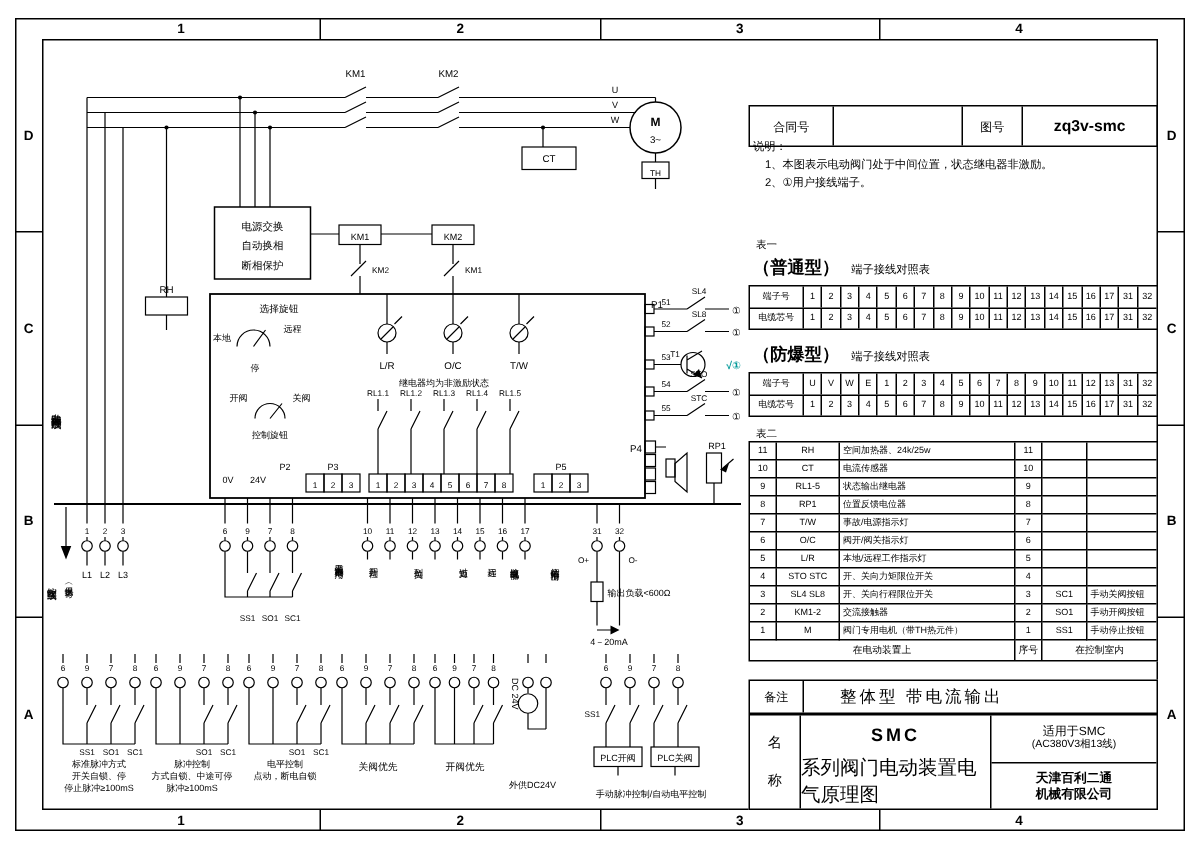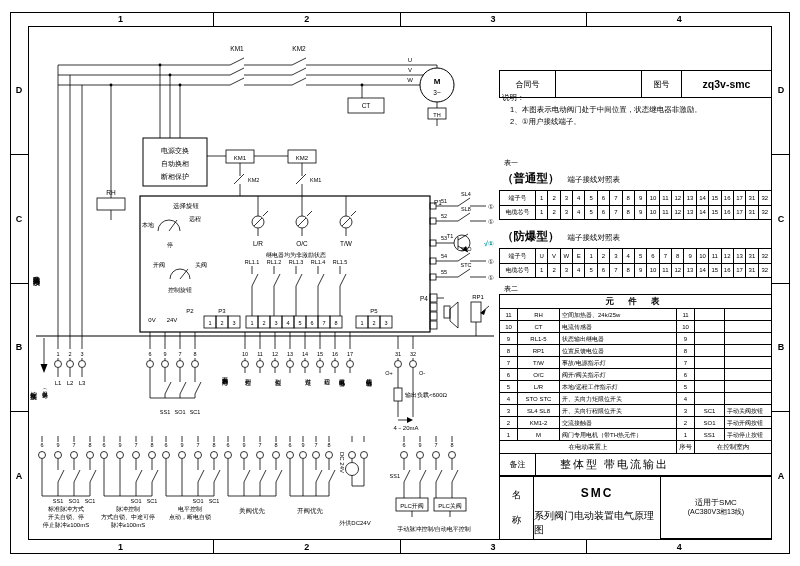--- a/index.html
+++ b/index.html
@@ -50,21 +50,21 @@
   .remark{position:absolute;left:499px;top:453px;width:273px;height:23px;border:1px solid #000;
           display:grid;grid-template-columns:36px 1fr;background:#fff}
   .remark .rl{border-right:.8px solid #000;display:flex;align-items:center;justify-content:center;font-size:8px}
   .remark .rv{display:flex;align-items:center;padding-left:24px;font-size:11px;font-weight:normal;letter-spacing:2px}
   .tb{position:absolute;left:499px;top:476px;width:273px;height:64px;border:1px solid #000;
       display:grid;grid-template-columns:34px 127px 1fr;background:#fff}
   .tb-name{border-right:.8px solid #000;display:flex;flex-direction:column;align-items:center;
            justify-content:space-evenly;font-size:9.5px}
   .tb-mid{border-right:.8px solid #000;display:flex;flex-direction:column}
   .tb-mid .prod{flex:1.1;display:flex;align-items:center;justify-content:center;font-size:12px;font-weight:bold;letter-spacing:2px}
-  .tb-mid .desc{flex:1;display:flex;align-items:flex-start;justify-content:center;font-size:10px}
+  .tb-mid .desc{flex:1;display:flex;align-items:flex-start;justify-content:center;font-size:13px}
   .tb-right{display:flex;flex-direction:column}
   .tb-right .r1{flex:1;border-bottom:.8px solid #000;display:flex;flex-direction:column;align-items:center;justify-content:center;font-size:8px;line-height:1.25}
   .tb-right .r1 .sub{font-size:7px}
   .tb-right .r2{flex:1;display:flex;flex-direction:column;align-items:center;justify-content:center;font-size:8.5px;font-weight:bold;line-height:1.3}
 
   
   .vtext{position:absolute;writing-mode:vertical-rl;text-orientation:upright;font-size:6.5px;
          letter-spacing:.5px;line-height:1;white-space:nowrap}
   .vlat{position:absolute;writing-mode:vertical-rl;font-size:6px;line-height:1}
 
@@ -433,21 +433,20 @@
     </div>
     <div class="ttr">
       <div class="ttl">电缆芯号</div>
       <div class="rep"><div class="ttc">1</div><div class="ttc">2</div><div class="ttc">3</div><div class="ttc">4</div><div class="ttc">5</div><div class="ttc">6</div><div class="ttc">7</div><div class="ttc">8</div><div class="ttc">9</div><div class="ttc">10</div><div class="ttc">11</div><div class="ttc">12</div><div class="ttc">13</div><div class="ttc">14</div><div class="ttc">15</div><div class="ttc">16</div><div class="ttc">17</div><div class="ttc">31</div><div class="ttc">32</div></div>
     </div>
   </div>
 
   <div class="cap" style="left:504px;top:284px">表二</div>
 
   <div class="t2">
-    <div class="t2h">元 件 表</div>
     <div>
         <div class="t2r">
         <div class="tc">11</div>
         <div class="tc">RH</div>
         <div class="tc nm">空间加热器、24k/25w</div>
         <div class="tc">11</div>
         <div class="tc"></div>
         <div class="tc nm"></div>
       </div>
         <div class="t2r">
@@ -550,15 +549,19 @@
     </div>
     <div class="tb-mid">
       <div class="prod">SMC</div>
       <div class="desc">系列阀门电动装置电气原理图</div>
     </div>
     <div class="tb-right">
       <div class="r1">
         <span>适用于SMC</span>
         <span class="sub">(AC380V3相13线)</span>
       </div>
+      <div class="r2">
+        <span>天津百利二通</span>
+        <span>机械有限公司</span>
+      </div>
     </div>
   </div>
 </div>
 
 </body></html>

